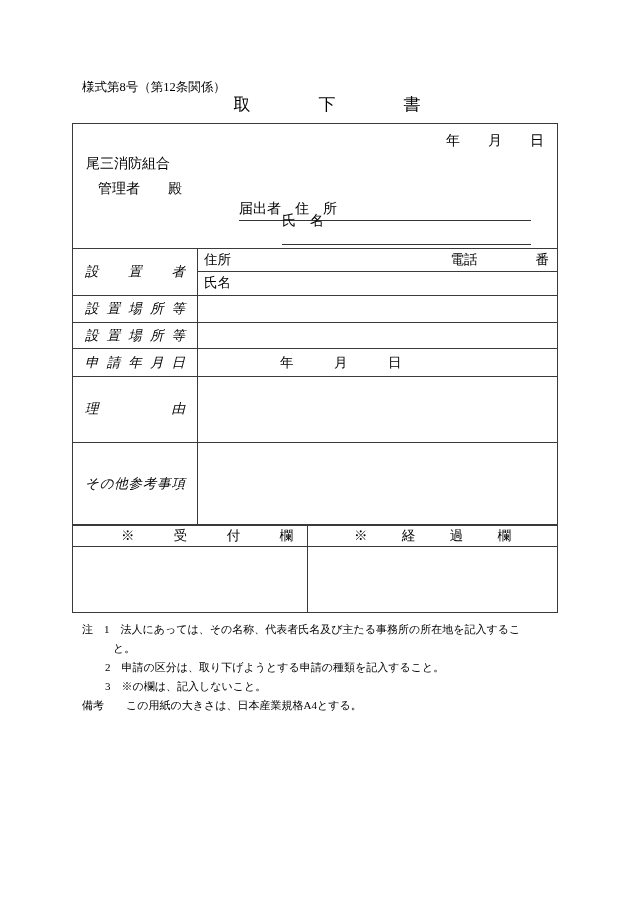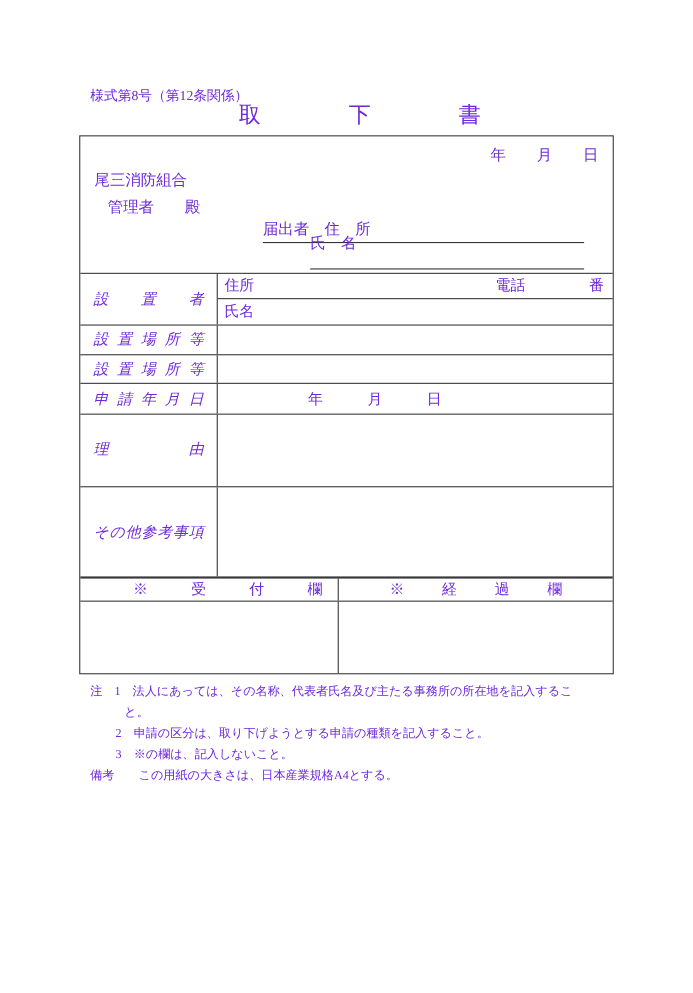--- a/index.html
+++ b/index.html
@@ -1,26 +1,26 @@
 <!DOCTYPE html>
 <html lang="ja"><head>
 <meta charset="utf-8">
 <style>
   html,body{margin:0;padding:0;background:#ffffff;}
   .sheet{
     position:relative;
     width:630px;height:903px;
     background:#ffffff;
-    color:#6d28d9;
+    color:#000000;
     font-family:"Liberation Serif","DejaVu Serif",serif;
     overflow:hidden;
   }
   
   .form-code{position:absolute;left:82px;top:79px;font-size:12.5px;line-height:16px;}
-  .doc-title{position:absolute;left:72px;top:95px;width:486px;text-align:center;text-indent:24px;font-size:20px;line-height:20px;}
+  .doc-title{position:absolute;left:72px;top:95px;width:486px;text-align:center;text-indent:24px;font-size:17px;line-height:20px;}
   
   .main-box{
     position:absolute;left:72px;top:123px;width:486px;height:490px;
     border:1px solid #3a3a3a;box-sizing:border-box;
     display:flex;flex-direction:column;
     font-size:13.5px;
   }
   .box-top{height:127px;position:relative;font-size:14px;}
   .date-line{position:absolute;top:8px;right:13px;}
   .org-line{position:absolute;top:31px;left:13px;}

